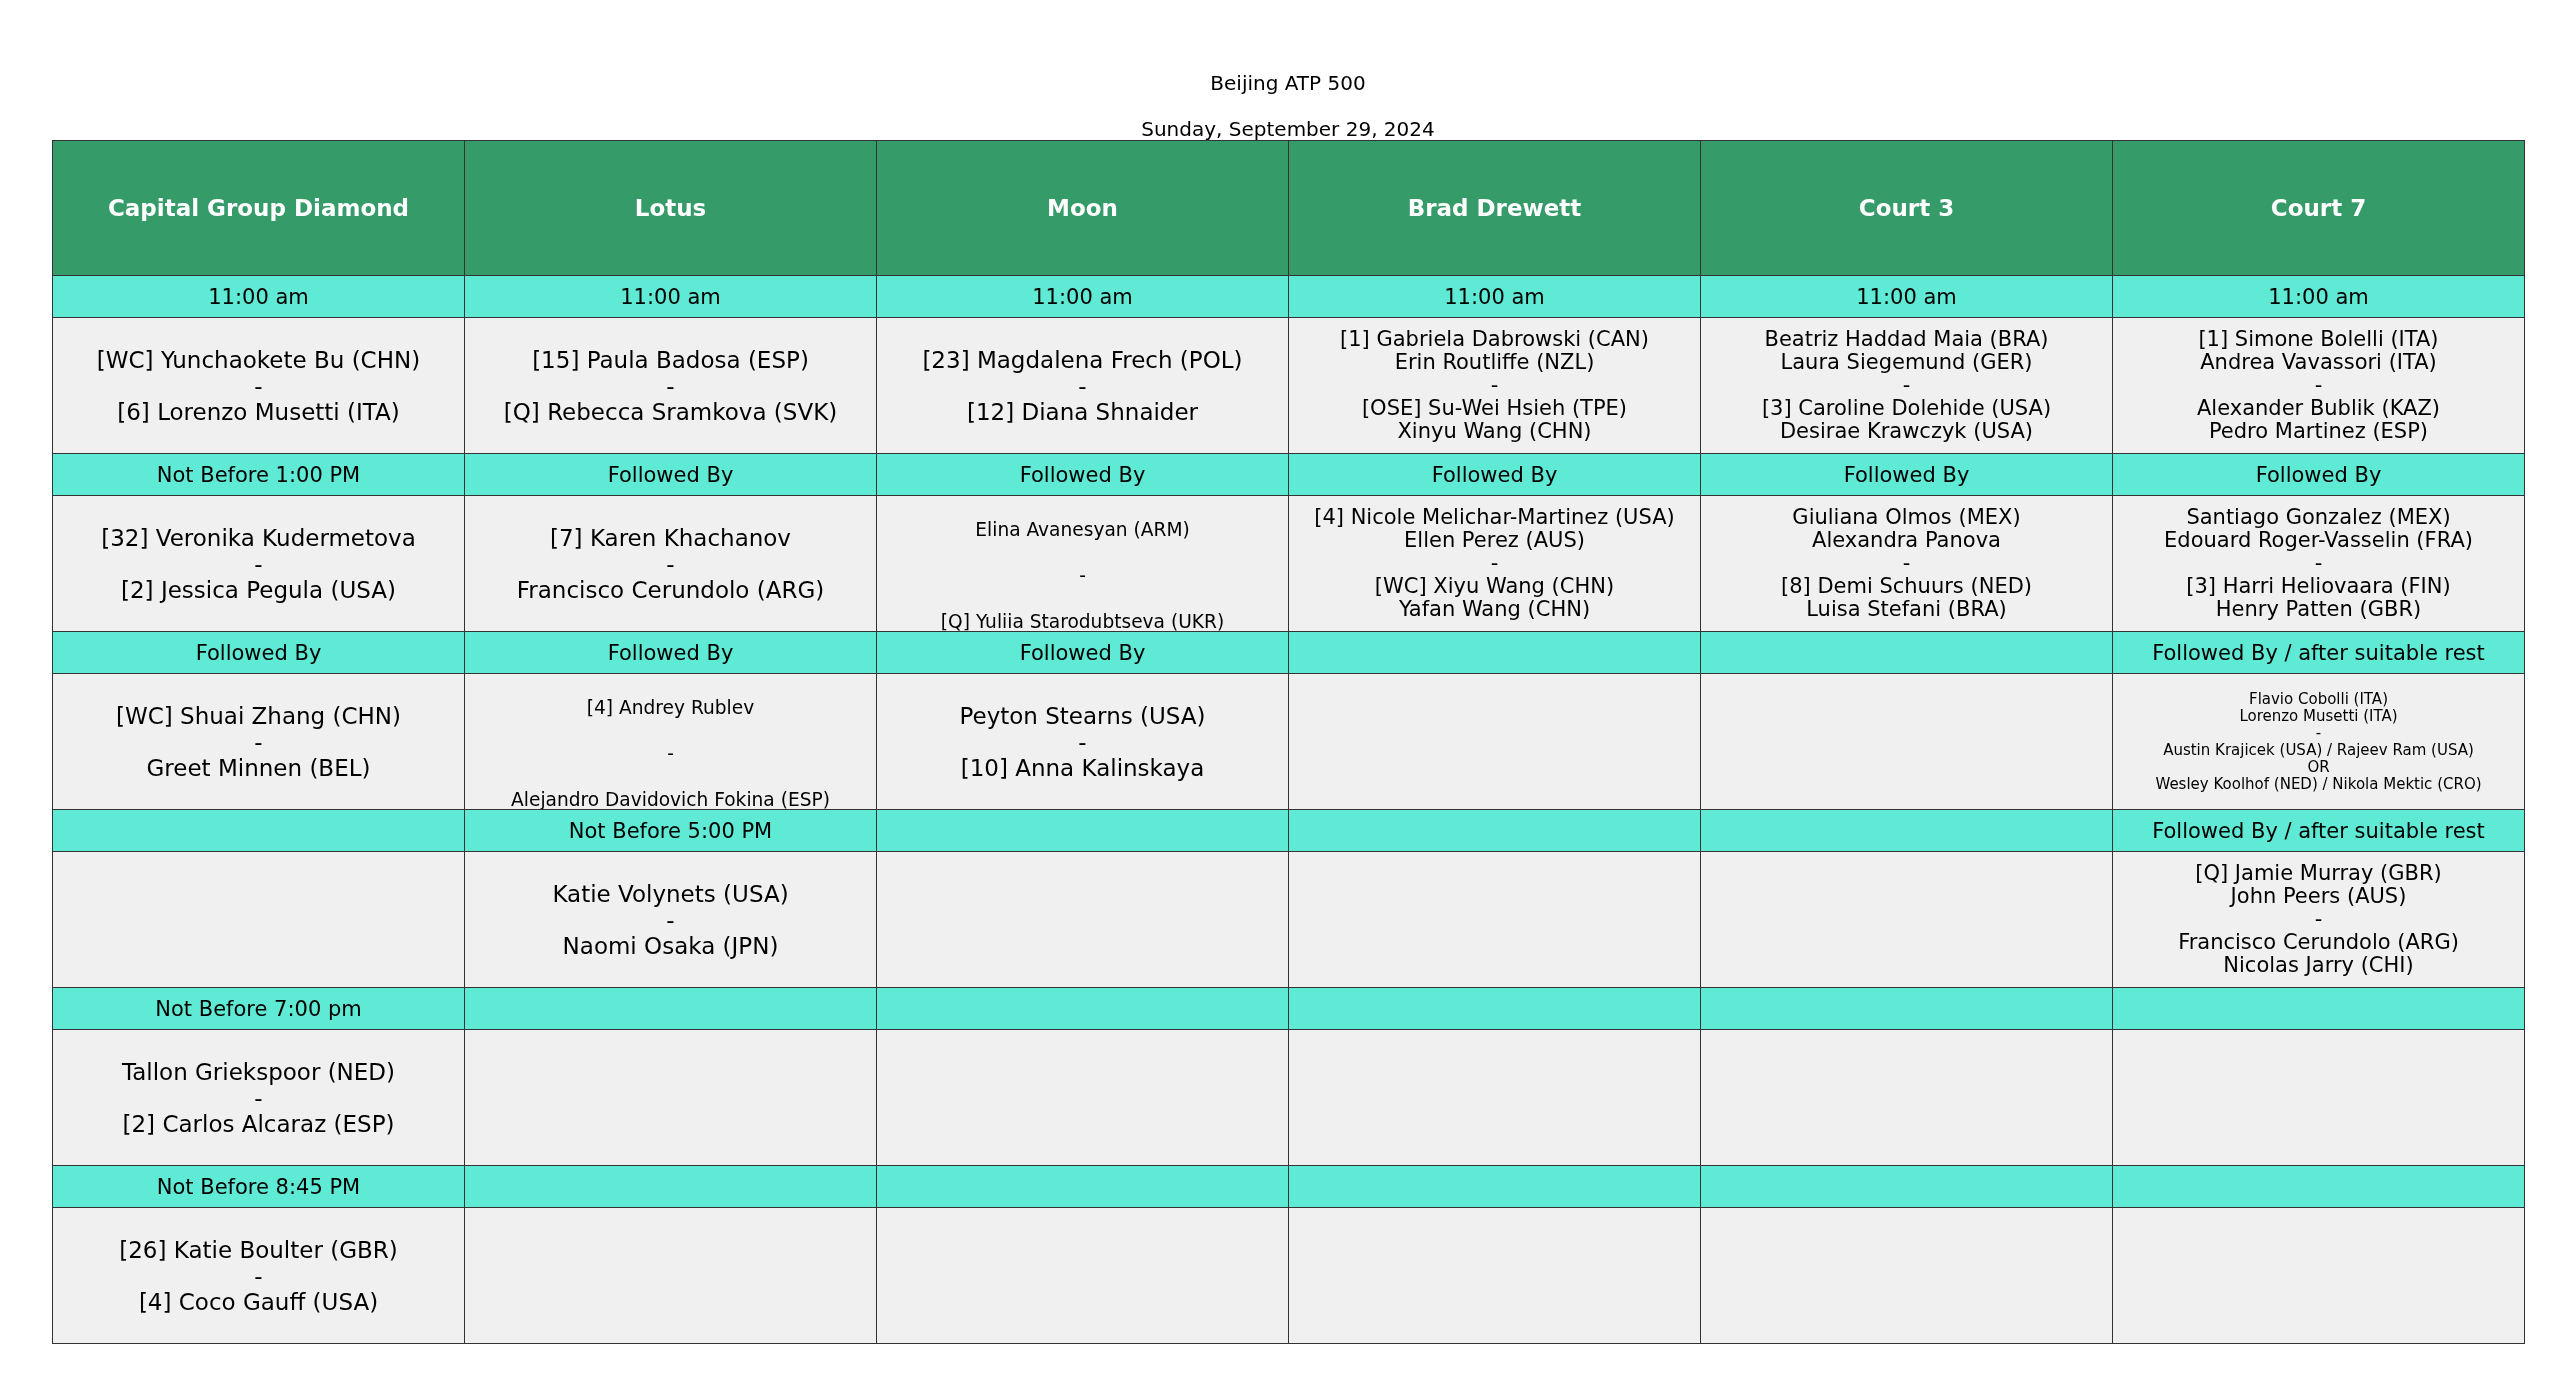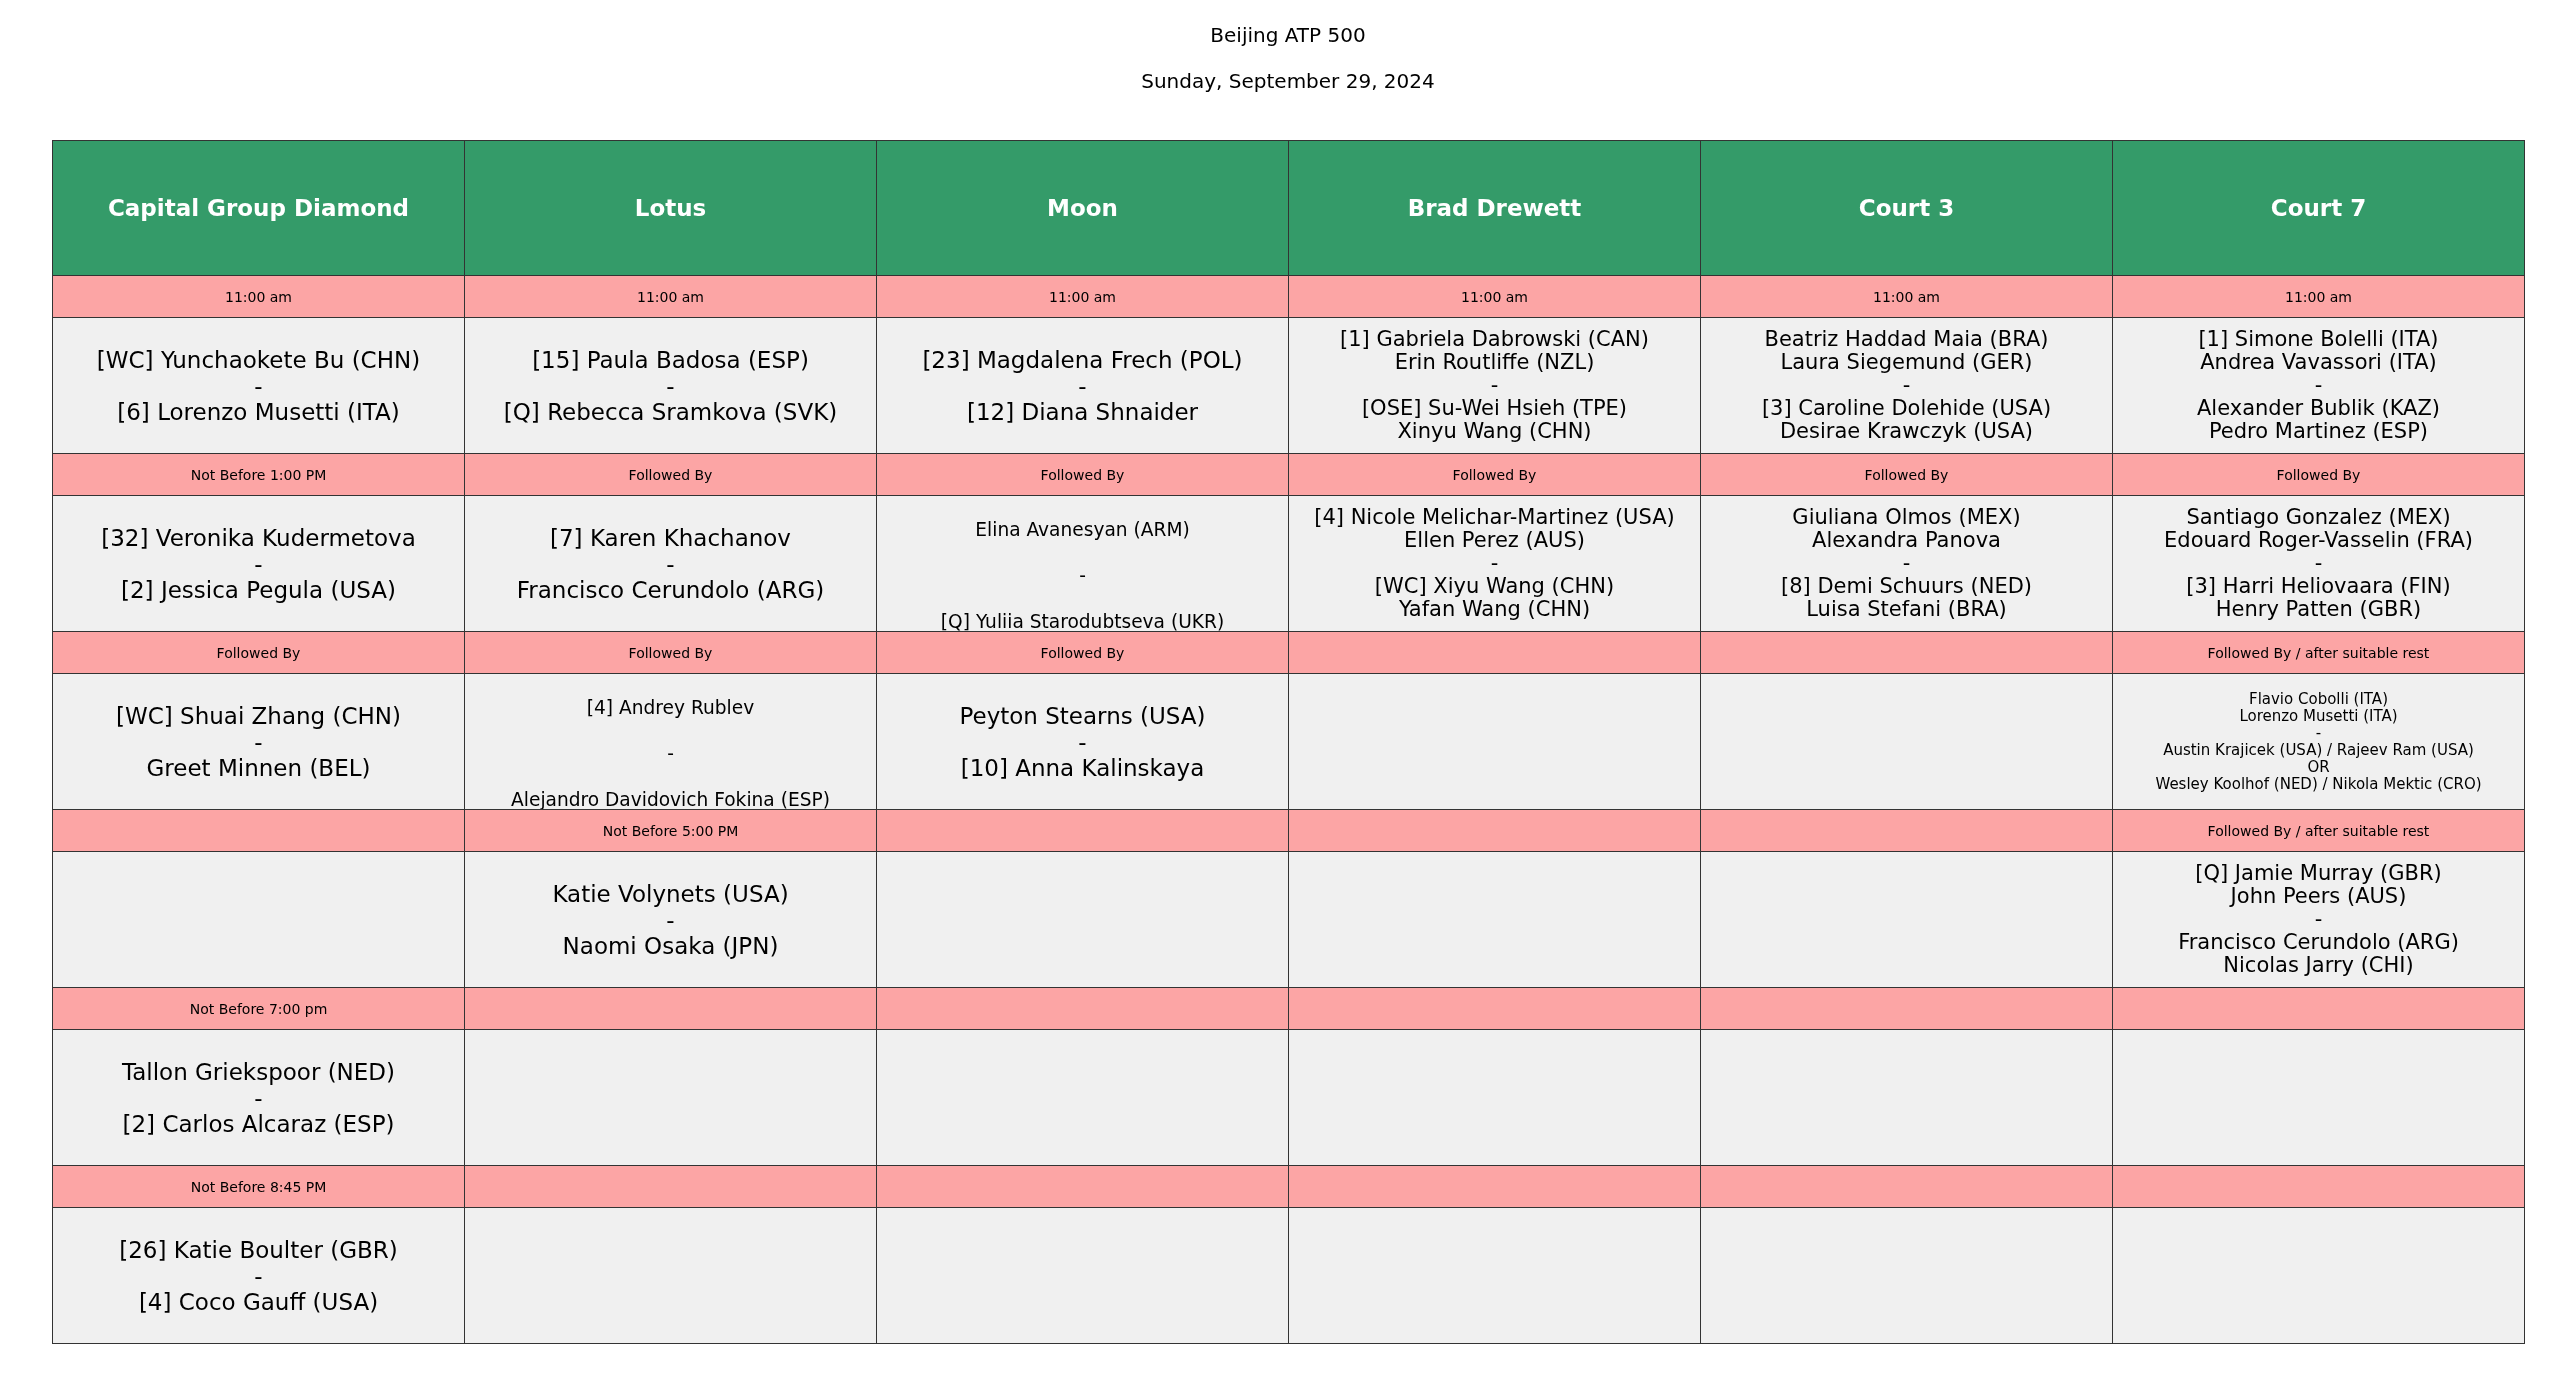--- a/index.html
+++ b/index.html
@@ -1,27 +1,27 @@
 <!DOCTYPE html>
 <html style="font-size:11.4px"><head>
 <meta charset="utf-8">
 <style>
   html, body { margin:0; padding:0; background:#ffffff; }
   body { width:2576px; height:1395px; position:relative; font-family:"DejaVu Sans", sans-serif; color:#000; overflow:hidden; }
-  .title { position:absolute; left:0; width:2576px; text-align:center; font-size:20px; }
+  .title { position:absolute; left:0; width:2576px; text-align:center; font-size:20px;margin-top:48px; }
   #t1 { top:23px; }
   #t2 { top:69px; }
   .grid { position:absolute; left:52px; top:140px; width:2473px;
     display:grid; grid-template-columns:repeat(6, 412px);
     grid-template-rows:135px 42px 136px 42px 136px 42px 136px 42px 136px 42px 136px 42px 136px;
     border-top:1.4px solid #333; border-left:1.4px solid #333; box-sizing:border-box; }
   .cell { border-right:1.4px solid #333; border-bottom:1.4px solid #333; box-sizing:border-box;
     display:flex; flex-direction:column; align-items:center; justify-content:center; text-align:center; overflow:hidden; }
   .hdr { background:#349b69; color:#fff; font-weight:bold; font-size:23px; }
-  .lbl { background:#fca5a5; font-size:14px; }
+  .lbl { background:#5eead4; font-size:21px; }
   .match { background:#f0f0f0; }
   .line { display:block; white-space:nowrap; }
   .big .line { font-size:23px; line-height:26px; }
   .big .sep { font-size:23px; line-height:26px; }
   .mid .line { font-size:21px; line-height:23px; }
   .mid .sep { font-size:21px; line-height:23px; }
   .sm .line { font-size:18.6px; line-height:23px;margin-top:23px; }
   .xs .line { font-size:15px; line-height:17px; }
 </style>
 </head>

